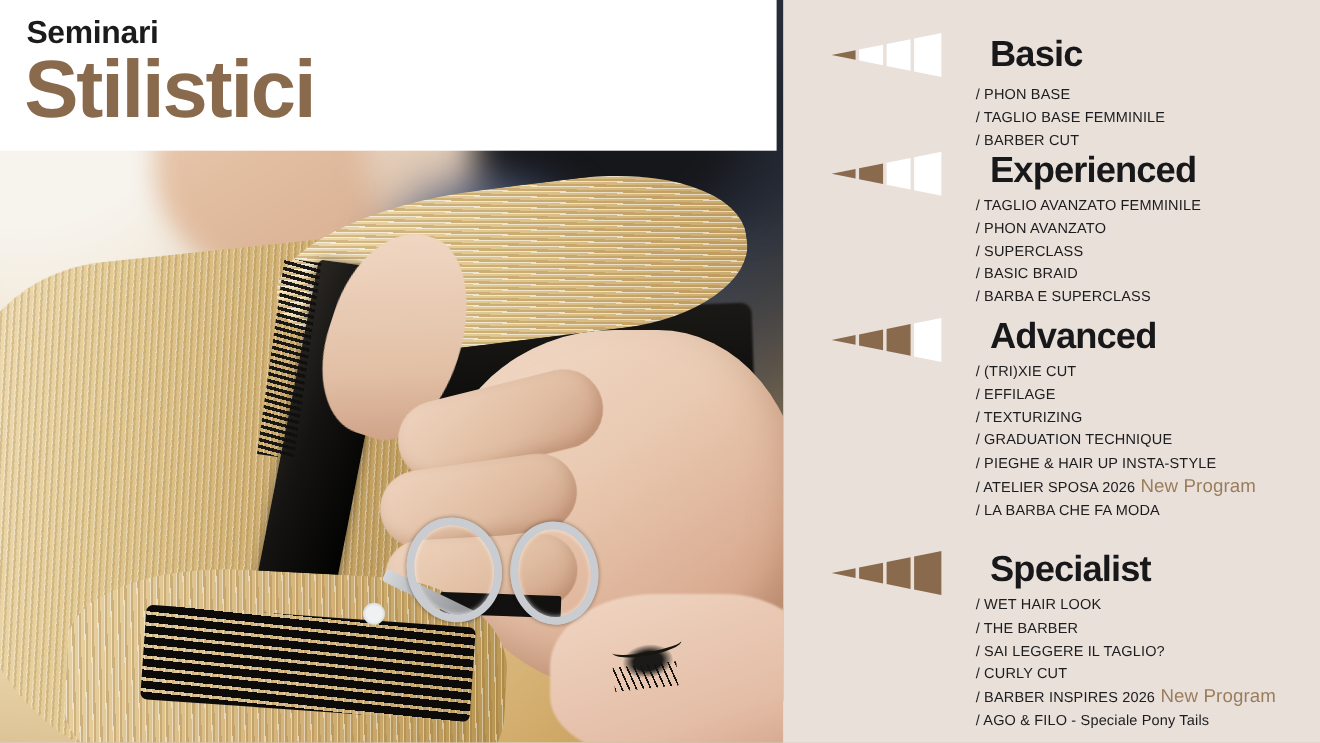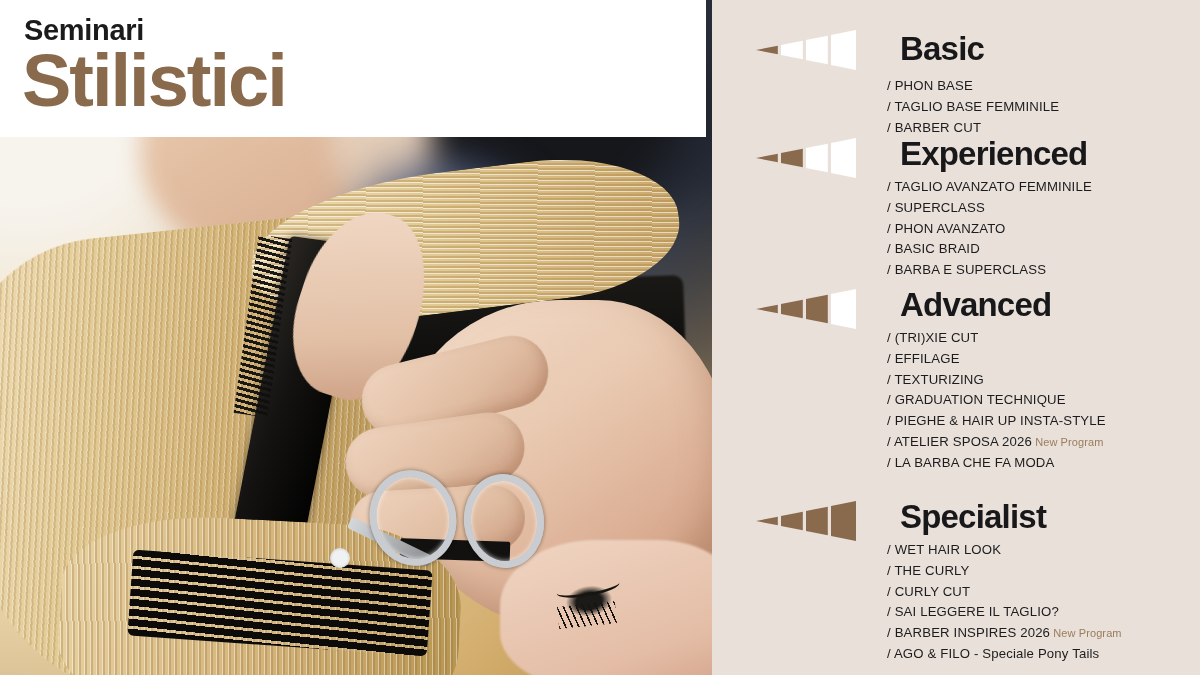--- a/index.html
+++ b/index.html
@@ -124,21 +124,21 @@
 
   
   .right-panel{ position:absolute; left:712px; top:0; width:488px; height:675px; background:#e9e0da; }
   .level{ position:absolute; left:0; width:488px; }
   .level-icon{ position:absolute; left:44px; width:100px; height:40px; }
   .level-title{ position:absolute; left:188px; font-size:33px; font-weight:bold;
     color:#18181a; letter-spacing:-.8px; line-height:1; }
   .course-list{ position:absolute; left:175px; list-style:none; }
   .course-item{ font-size:13.2px; color:#1c1c1e; line-height:20.8px; white-space:nowrap; letter-spacing:.15px; }
   .course-item .slash{ color:#1c1c1e; }
-  .badge-new{ color:#9a7d5c; font-size:11px; letter-spacing:.1px; }
+  .badge-new{ color:#9a7d5c; font-size:17px; letter-spacing:.1px; }
 
   .lv-basic{ top:14px; }
   .lv-basic .level-icon{ top:16px; }
   .lv-basic .level-title{ top:18px; }
   .lv-basic .course-list{ top:62px; }
 
   .lv-exp{ top:126px; }
   .lv-exp .level-icon{ top:12px; }
   .lv-exp .level-title{ top:11px; }
   .lv-exp .course-list{ top:51px; }
@@ -214,22 +214,22 @@
     <div class="level lv-exp">
       <div class="level-icon"><svg viewBox="0 0 100 40" width="100" height="40">
             <path d="M0,20L21.8,15.64L21.8,24.36L0,20Z" fill="#8a6a4c"></path>
             <path d="M25,15L46.8,10.64L46.8,29.36L25,25Z" fill="#8a6a4c"></path>
             <path d="M50,10L71.8,5.640000000000001L71.8,34.36L50,30Z" fill="#ffffff"></path>
             <path d="M75,5L100,0L100,40L75,35Z" fill="#ffffff"></path>
           </svg></div>
       <div class="level-title">Experienced</div>
       <ul class="course-list">
           <li class="course-item"><span class="slash">/ </span><span>TAGLIO AVANZATO FEMMINILE</span></li>
+          <li class="course-item"><span class="slash">/ </span><span>PHON AVANZATO</span></li>
           <li class="course-item"><span class="slash">/ </span><span>SUPERCLASS</span></li>
-          <li class="course-item"><span class="slash">/ </span><span>PHON AVANZATO</span></li>
           <li class="course-item"><span class="slash">/ </span><span>BASIC BRAID</span></li>
           <li class="course-item"><span class="slash">/ </span><span>BARBA E SUPERCLASS</span></li>
         </ul>
     </div>
 
     <div class="level lv-adv">
       <div class="level-icon"><svg viewBox="0 0 100 40" width="100" height="40">
             <path d="M0,20L21.8,15.64L21.8,24.36L0,20Z" fill="#8a6a4c"></path>
             <path d="M25,15L46.8,10.64L46.8,29.36L25,25Z" fill="#8a6a4c"></path>
             <path d="M50,10L71.8,5.640000000000001L71.8,34.36L50,30Z" fill="#8a6a4c"></path>
@@ -250,22 +250,22 @@
     <div class="level lv-spec">
       <div class="level-icon"><svg viewBox="0 0 100 40" width="100" height="40">
             <path d="M0,20L21.8,15.64L21.8,24.36L0,20Z" fill="#8a6a4c"></path>
             <path d="M25,15L46.8,10.64L46.8,29.36L25,25Z" fill="#8a6a4c"></path>
             <path d="M50,10L71.8,5.640000000000001L71.8,34.36L50,30Z" fill="#8a6a4c"></path>
             <path d="M75,5L100,0L100,40L75,35Z" fill="#8a6a4c"></path>
           </svg></div>
       <div class="level-title">Specialist</div>
       <ul class="course-list">
           <li class="course-item"><span class="slash">/ </span><span>WET HAIR LOOK</span></li>
-          <li class="course-item"><span class="slash">/ </span><span>THE CURLY</span></li>
+          <li class="course-item"><span class="slash">/ </span><span>THE BARBER</span></li>
+          <li class="course-item"><span class="slash">/ </span><span>SAI LEGGERE IL TAGLIO?</span></li>
           <li class="course-item"><span class="slash">/ </span><span>CURLY CUT</span></li>
-          <li class="course-item"><span class="slash">/ </span><span>SAI LEGGERE IL TAGLIO?</span></li>
           <li class="course-item"><span class="slash">/ </span><span>BARBER INSPIRES 2026</span><span class="badge-new"> New Program</span></li>
           <li class="course-item"><span class="slash">/ </span><span>AGO &amp; FILO - Speciale Pony Tails</span></li>
         </ul>
     </div>
 
   </div>
 </div>
 
 </body></html>

